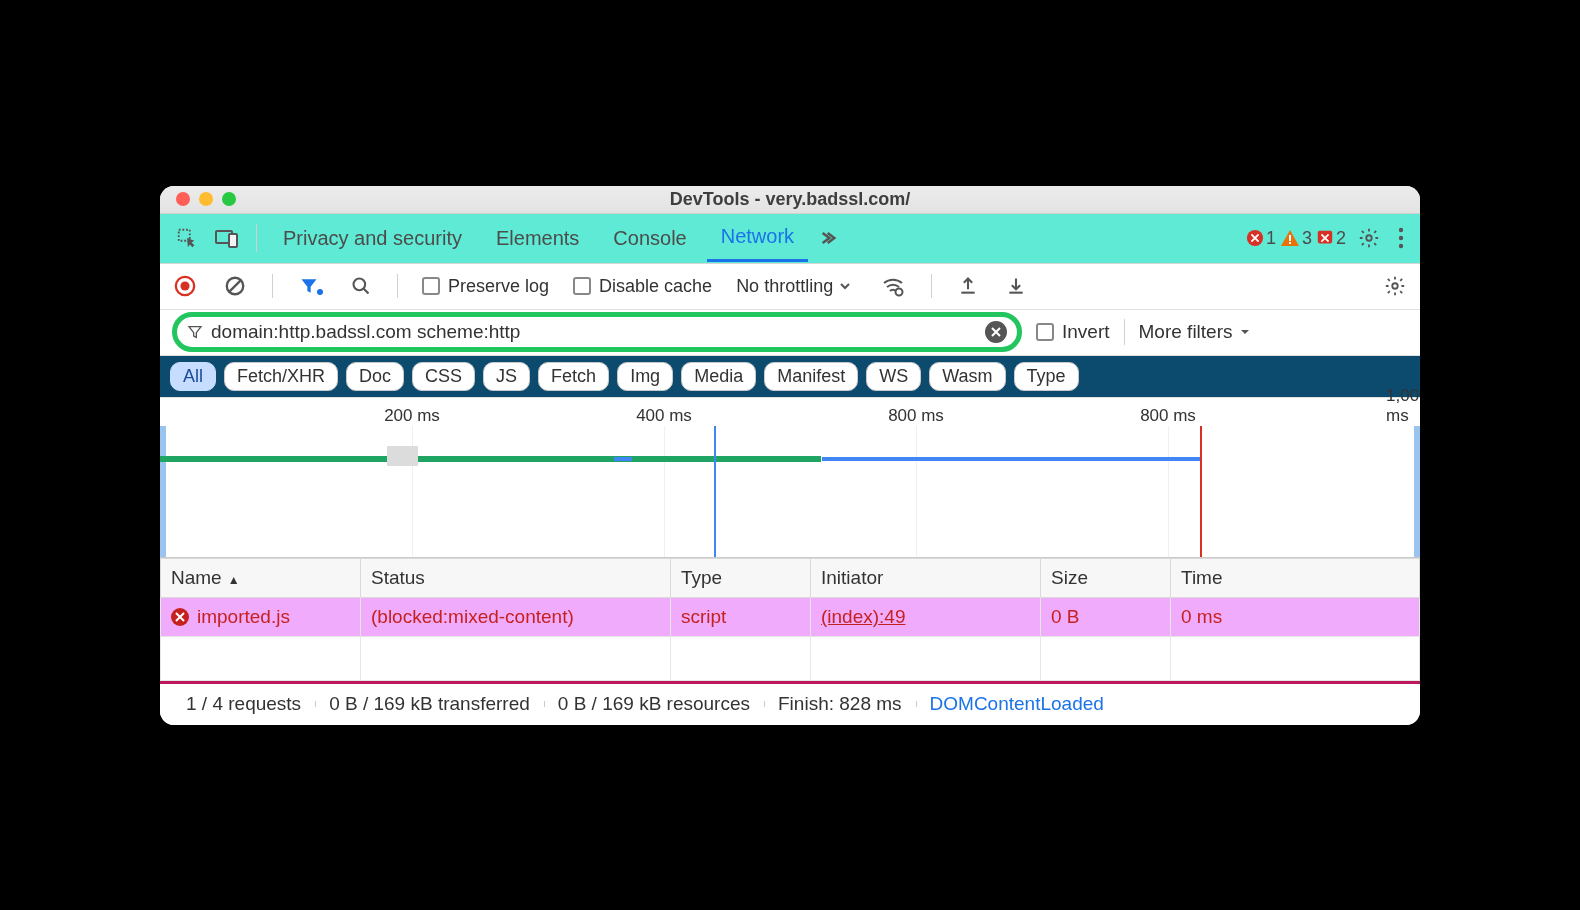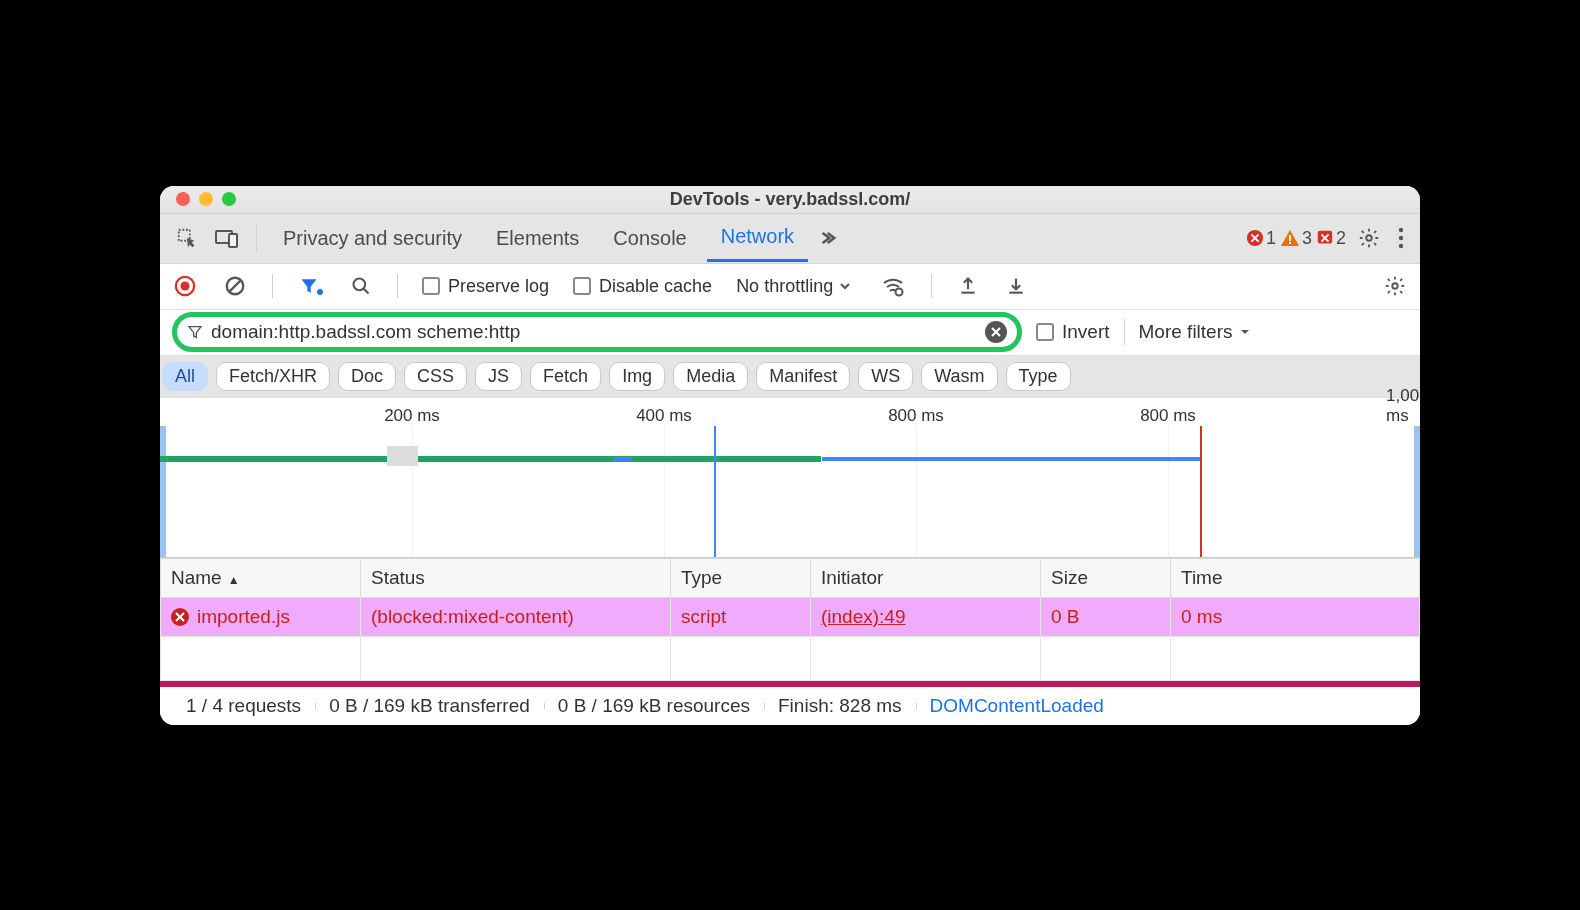--- a/index.html
+++ b/index.html
@@ -27,21 +27,21 @@
   }
   .traffic { display: flex; gap: 9px; padding-left: 16px; }
   .traffic span { width: 14px; height: 14px; border-radius: 50%; display: block; }
   .tr-close { background: #ff5f57; }
   .tr-min { background: #febc2e; }
   .tr-max { background: #28c840; }
   .titlebar-title { position: absolute; left: 0; right: 0; text-align: center; font-weight: 600; font-size: 18px; color: #3e3e3e; pointer-events: none; }
   
   .main-tabs {
     height: 50px;
-    background: #e5e5e5;
+    background: #5eead4;
     border-bottom: 1px solid #d5d5d5;
     display: flex; align-items: center; padding: 0 10px;
     font-size: 20px; color: #4c4c4c;
     gap: 6px;
   }
   .main-tabs .icon-btn { width: 34px; height: 34px; display:flex; align-items:center; justify-content:center; cursor:pointer; color:#555; }
   .tab-item { padding: 0 14px; height: 48px; display:flex; align-items:center; cursor:pointer; white-space:nowrap; }
   .tab-item.active { color:#1a73e8; border-bottom: 3px solid #1a73e8; font-weight:500; }
   .main-tabs .spacer { flex:1; }
   .badge-group { display:flex; align-items:center; gap:4px; font-size:18px; }
@@ -76,23 +76,23 @@
     border:5px solid #22c55e; border-radius:20px;
     padding:4px 10px; gap:8px;
     width:850px;
     background:#fff;
   }
   .filter-input-wrap input { border:none; outline:none; font-size:19px; flex:1; color:#333; background:transparent; }
   .clear-btn { width:22px; height:22px; border-radius:50%; background:#555; color:#fff; display:flex; align-items:center; justify-content:center; font-size:14px; cursor:pointer; }
   .more-filters { display:flex; align-items:center; gap:6px; cursor:pointer; }
   
   .chip-row {
-    padding:6px 2px; display:flex; gap:8px; flex-wrap:wrap;
+    padding:6px 10px; display:flex; gap:8px; flex-wrap:wrap;
     border-bottom:1px solid #e0e0e0;
-    background:#e5e5e5;
+    background:#0c4a6e;
   }
   .chip { border:1px solid #c9c9c9; border-radius:10px; padding:3px 12px; font-size:18px; cursor:pointer; color:#333; background:#fff;}
   .chip.active { background:#c7ddff; border-color:#c7ddff; color:#1a4b9c; }
   
   .timeline {
     height:160px; position:relative; border-bottom:1px solid #cacaca;
     background:#fff;
   }
   .time-ticks { display:flex; height:28px; align-items:flex-end; font-size:17px; color:#333; position:relative; }
   .tick { position:absolute; transform:translateX(-50%); }
@@ -112,21 +112,21 @@
   .net-table tr.error td { background:#f0abfc; color:#c5221f; }
   .net-table tr.empty td { height:44px; }
   .name-cell { display:flex; align-items:center; gap:8px; }
   .err-icon { width:18px; height:18px; border-radius:50%; background:#c5221f; color:#fff; display:flex; align-items:center; justify-content:center; font-size:12px; font-weight:bold; }
   .initiator-link { text-decoration: underline; cursor:pointer; }
   .num-cell { }
   .sort-arrow { font-size:12px; margin-left:6px;}
   
   .statusbar {
     height:44px; display:flex; align-items:center; font-size:19px; color:#333; padding:0 12px;
-    border-top:6px solid #be185d;
+    border-top:3px solid #be185d;
     background:#fff;
   }
   .statusbar .sb-item { padding:0 14px; position:relative;}
   .statusbar .sb-item + .sb-item::before { content:""; position:absolute; left:0; top:8px; bottom:8px; width:1px; background:#ccc;}
   .statusbar .link { color:#1a73e8; }
   
   svg { display:block; }
 </style>
 </head>
 <body>

